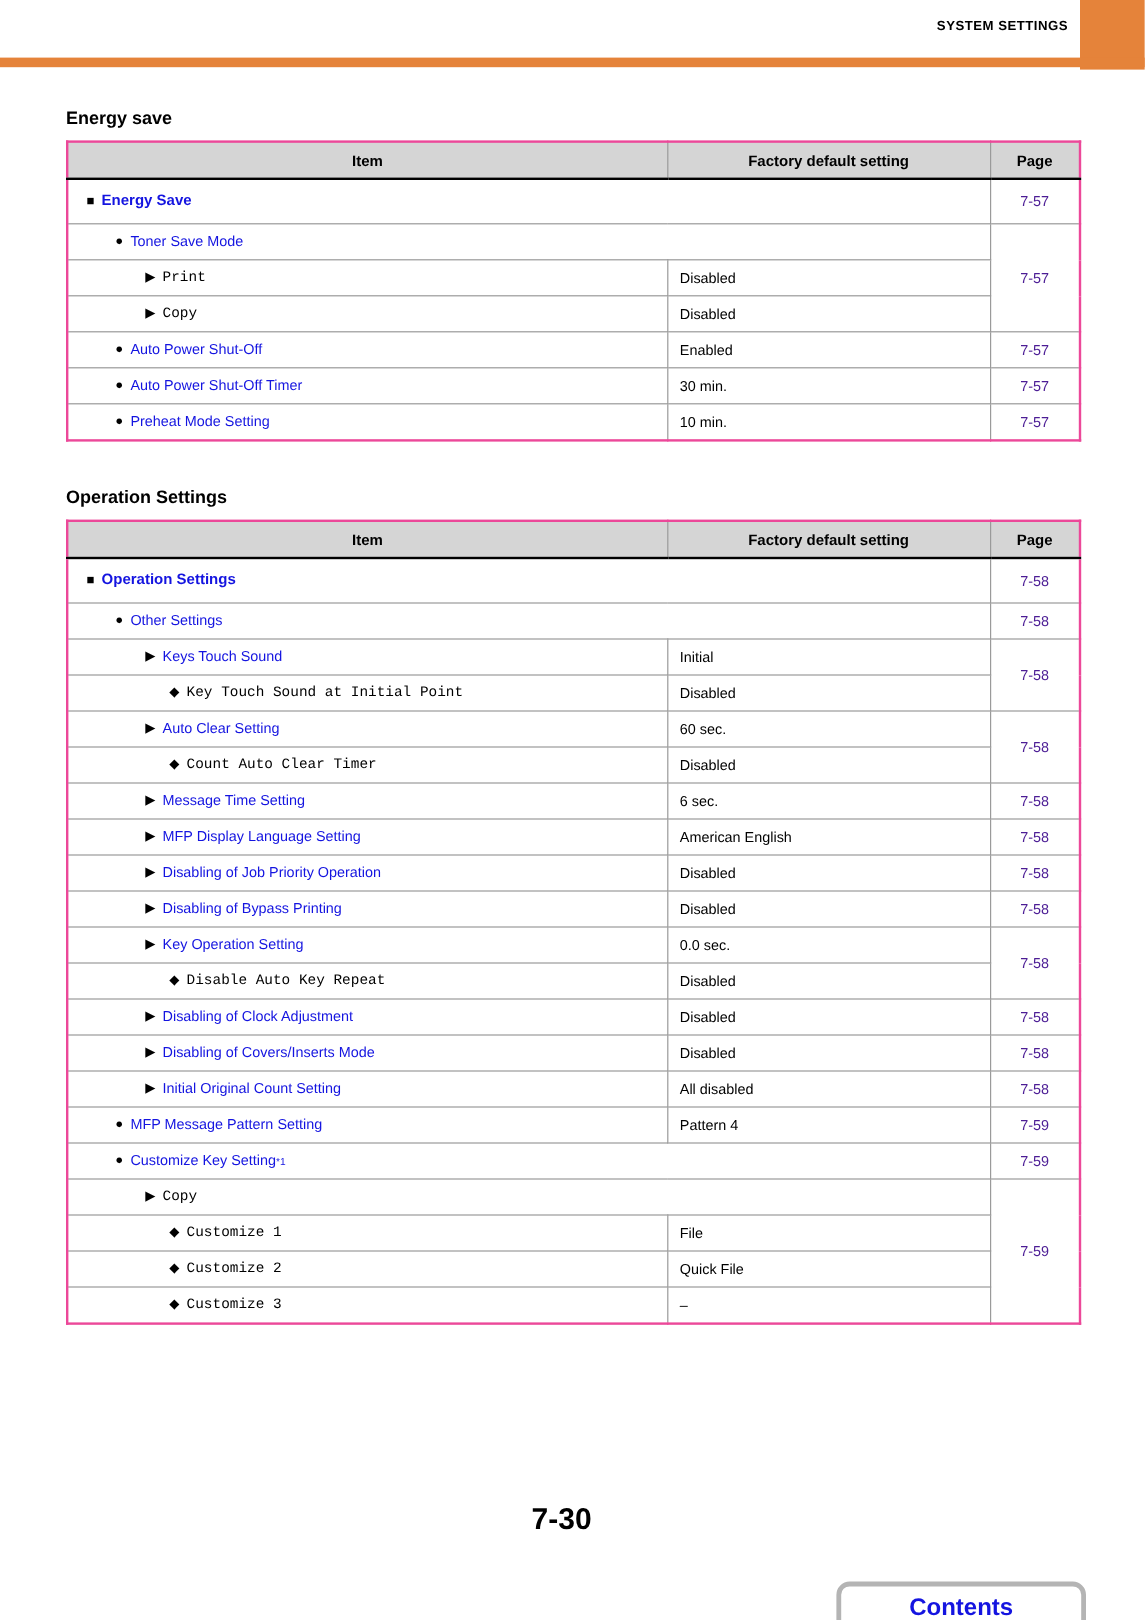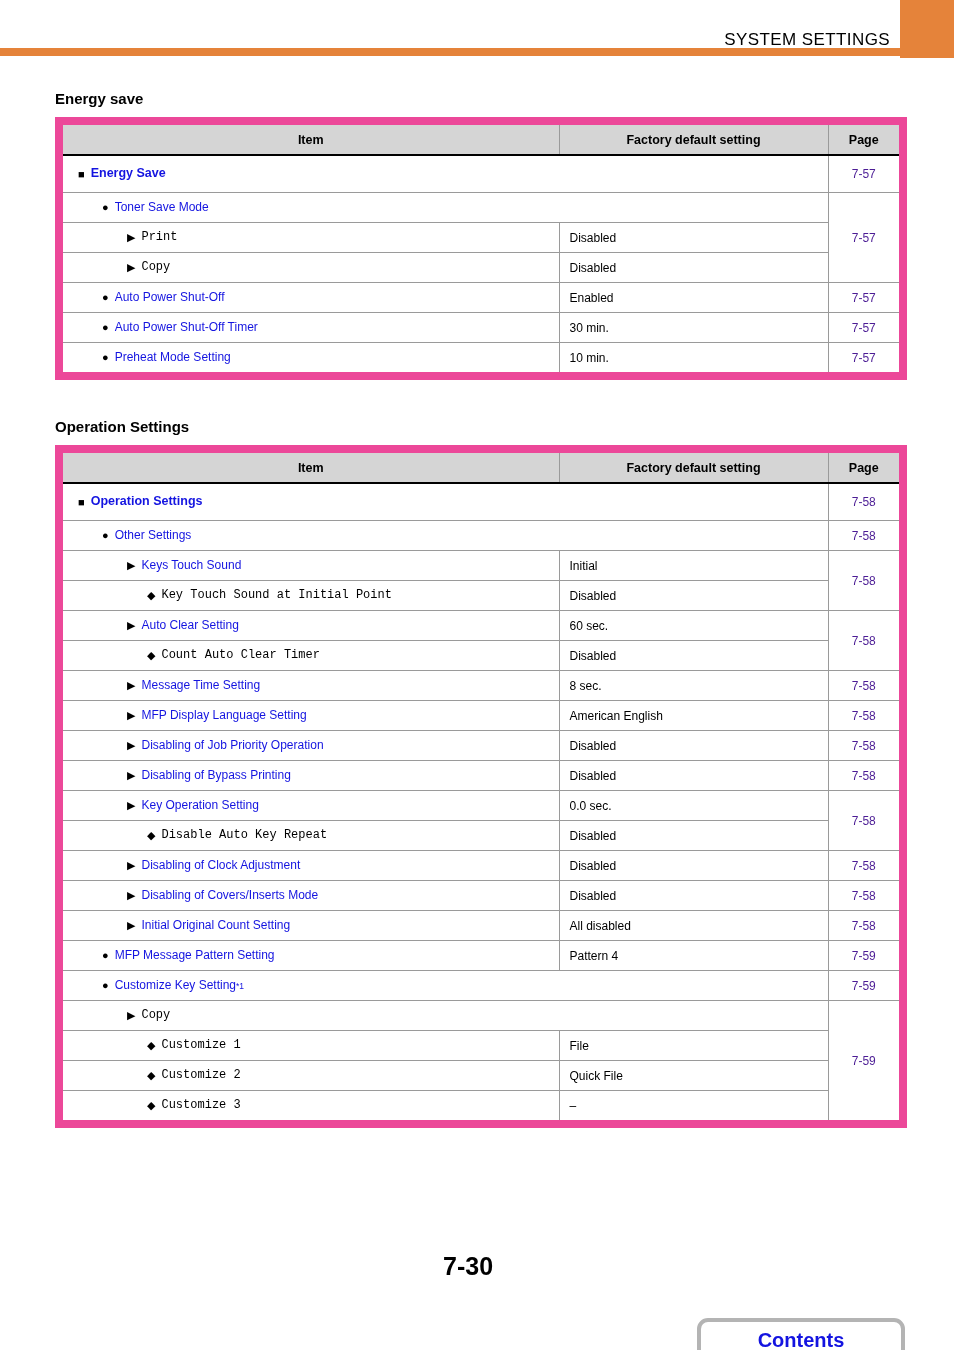--- a/index.html
+++ b/index.html
@@ -25,23 +25,23 @@
     position: absolute;
     right: 0;
     top: 0;
     width: 54px;
     height: 58px;
     background: #e5833a;
   }
   .header-title {
     position: absolute;
     right: 64px;
-    top: 30px;
-    font-size: 17px;
-    font-weight: normal;
+    top: 16px;
+    font-size: 11px;
+    font-weight: bold;
     letter-spacing: 0.4px;
     color: #000000;
     white-space: nowrap;
   }
   .header-rule {
     position: absolute;
     left: 0;
     right: 0;
     top: 48px;
     height: 8px;
@@ -60,21 +60,21 @@
   }
   .section-heading.second {
     margin-top: 38px;
   }
 
   
   table.settings-table {
     border-collapse: collapse;
     width: 844px;
     table-layout: fixed;
-    border: 8px solid #ec4899;
+    border: 2px solid #ec4899;
   }
   table.settings-table col.col-item    { width: 500px; }
   table.settings-table col.col-default { width: 269px; }
   table.settings-table col.col-page    { width: 75px; }
 
   table.settings-table th {
     background: #d5d5d5;
     border: 1px solid #9a9a9a;
     border-bottom: 2px solid #000000;
     font-size: 12.5px;
@@ -338,21 +338,21 @@
             </td>
             <td class="value-cell">Disabled</td>
           </tr>
           <tr>
             <td>
               <div class="item lvl3">
                 <span class="bullet tri">▶</span>
                 <span class="lbl link">Message Time Setting</span>
               </div>
             </td>
-            <td class="value-cell">8 sec.</td>
+            <td class="value-cell">6 sec.</td>
             <td class="page-cell">7-58</td>
           </tr>
           <tr>
             <td>
               <div class="item lvl3">
                 <span class="bullet tri">▶</span>
                 <span class="lbl link">MFP Display Language Setting</span>
               </div>
             </td>
             <td class="value-cell">American English</td>

